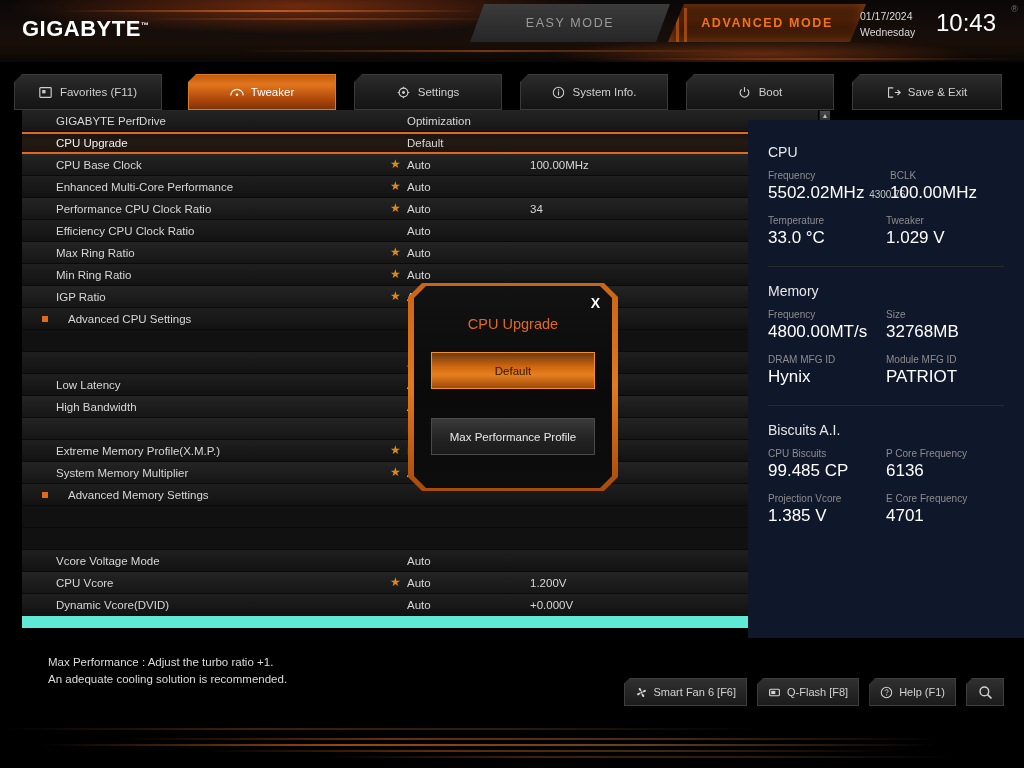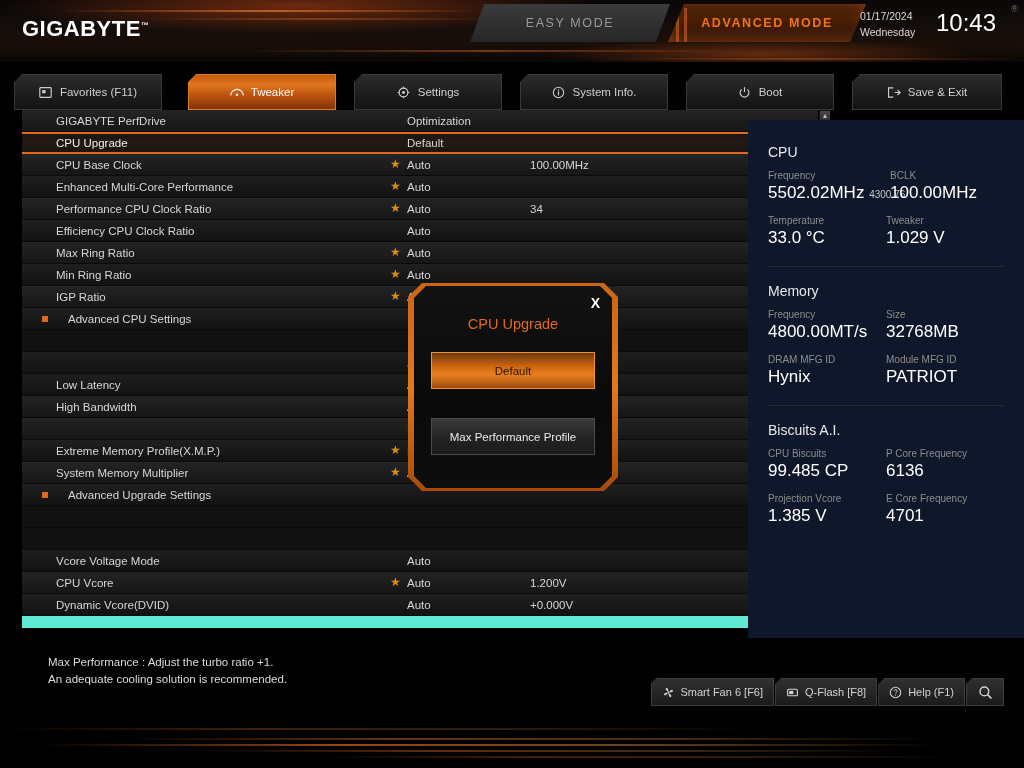--- a/index.html
+++ b/index.html
@@ -133,21 +133,21 @@
   .info-lab { font-size: 10px; color: #8d8d8d; margin-bottom: 2px; }
   .info-val { font-size: 17px; color: #ffffff; white-space: nowrap; }
   .info-val .sub { font-size: 10px; color: #c6c6c6; }
   .info-div { height: 1px; background: #2a2a2a; margin: 6px 20px 16px 20px; }
 
   
   .helptext { position: absolute; left: 48px; top: 654px; width: 560px; }
   .helptext div { font-size: 11.5px; color: #dcdcdc; line-height: 17px; }
 
   
-  .footer-btns { position: absolute; right: 20px; top: 678px; height: 28px; display: flex; gap: 1px; }
+  .footer-btns { position: absolute; right: 20px; top: 678px; height: 28px; display: flex; gap: 10px; }
   .fbtn {
     height: 28px; padding: 0 10px; display: flex; align-items: center; gap: 6px;
     background: linear-gradient(180deg,#303030,#1b1b1b);
     border: 1px solid #3e3e3e; color: #d2d2d2; font-size: 11px;
     clip-path: polygon(6px 0, 100% 0, 100% 100%, 0 100%, 0 6px);
   }
   .fbtn.icon-only { width: 38px; justify-content: center; padding: 0; }
 
   
   .bottom-strip {
@@ -361,21 +361,21 @@
           <div class="value">Profile1</div>
           <div class="value2">0-40-76-1.350</div>
         </div>
         <div class="row">
           <div class="label">System Memory Multiplier</div>
           <div class="star">★</div>
           <div class="value">Auto</div>
         </div>
         <div class="row alt hasbullet">
           <div class="bullet"></div>
-          <div class="label">Advanced Upgrade Settings</div>
+          <div class="label">Advanced Memory Settings</div>
         </div>
         <div class="row blank"></div>
         <div class="row blank"></div>
         <div class="row alt">
           <div class="label">Vcore Voltage Mode</div>
           <div class="value">Auto</div>
         </div>
         <div class="row">
           <div class="label">CPU Vcore</div>
           <div class="star">★</div>

